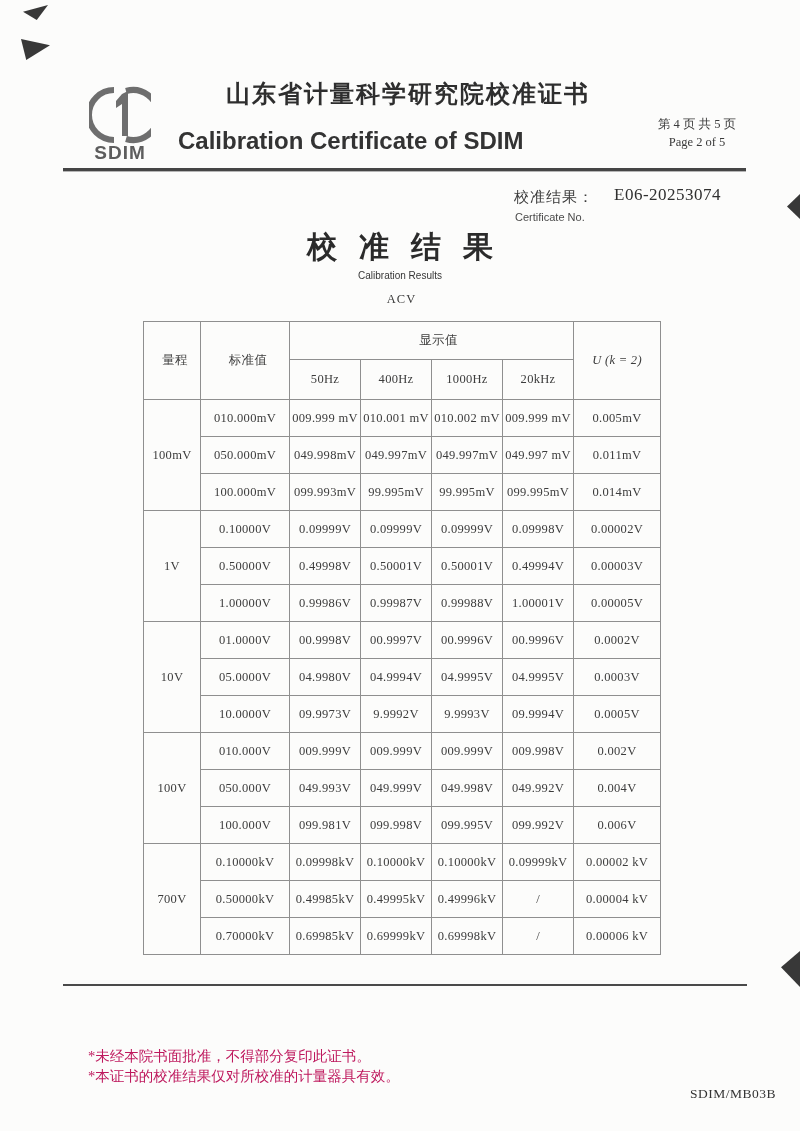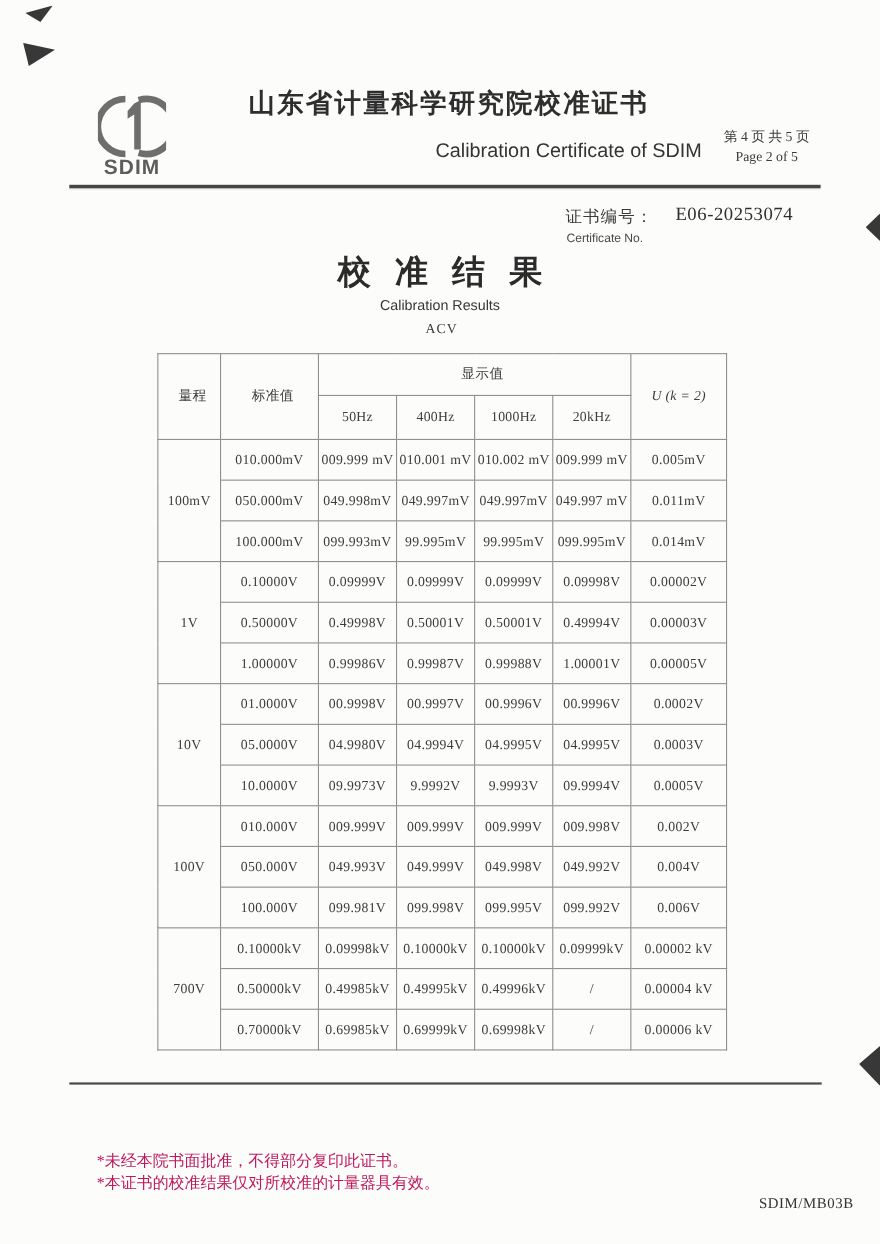--- a/index.html
+++ b/index.html
@@ -17,39 +17,39 @@
   .ink-r1 { top:194px; right:0;   width:13px; height:25px; clip-path:polygon(100% 0, 100% 100%, 0 50%); }
   .ink-r2 { top:951px; right:0;   width:19px; height:36px; clip-path:polygon(100% 0, 100% 100%, 0 45%); }
 
   
   .logo { position:absolute; top:86px; left:84px; width:72px; text-align:center; }
   .logo svg { display:block; margin:0 auto; }
   .logo-text { font-family:"Liberation Sans", sans-serif; font-weight:bold; font-size:19px;
                color:#5d5d5d; letter-spacing:1px; margin-top:-2px; }
   .title-zh { position:absolute; top:78px; left:178px; width:460px; text-align:center;
               font-size:24px; font-weight:600; color:#2e2e2e; letter-spacing:2px; }
-  .title-en { position:absolute; top:127px; left:178px; width:460px; text-align:right;
-              font-family:"Liberation Sans", sans-serif; font-weight:normal; font-size:18px; color:#333; }
+  .title-en { position:absolute; top:127px; left:178px; width:460px; text-align:left;
+              font-family:"Liberation Sans", sans-serif; font-weight:bold; font-size:24px; color:#333; }
   .pageinfo { position:absolute; top:115px; left:638px; width:118px; text-align:center;
               font-size:12.5px; color:#3a3a3a; line-height:18px; }
 
   .rule-top { position:absolute; top:168px; left:63px; width:683px; height:4px;
               border-top:3px solid #454545; border-bottom:1px solid #b5b5b5; }
 
   
   .cert-label-zh { position:absolute; top:188px; left:514px; font-size:15px; color:#3a3a3a; letter-spacing:1px; }
   .cert-value    { position:absolute; top:185px; left:614px; font-size:17px; color:#2f2f2f; letter-spacing:.5px; }
   .cert-label-en { position:absolute; top:211px; left:515px; font-family:Liberation Sans, sans-serif;
                    font-size:11px; color:#4a4a4a; }
 
   
   .sec-zh { position:absolute; top:227px; left:0; width:800px; text-align:center;
             font-size:30px; font-weight:bold; color:#2b2b2b; letter-spacing:22px; text-indent:22px; }
   .sec-en { position:absolute; top:270px; left:0; width:800px; text-align:center;
-            font-family:"Liberation Sans", sans-serif; font-size:13px; color:#363636; }
+            font-family:"Liberation Sans", sans-serif; font-size:10px; color:#363636; }
 
   
   .tbl-caption { position:absolute; top:292px; left:143px; width:517px; text-align:center;
                  font-size:12.5px; color:#3a3a3a; letter-spacing:1px; }
   table.results { position:absolute; top:321px; left:143px; width:517px;
                   border-collapse:collapse; table-layout:fixed; }
   table.results th, table.results td {
     border:1px solid #8f8f8f; text-align:center; vertical-align:middle;
     font-size:12.5px; font-weight:normal; color:#3c3c3c; letter-spacing:.3px;
   }
@@ -84,21 +84,21 @@
     <div class="logo-text">SDIM</div>
   </div>
   <div class="title-zh">山东省计量科学研究院校准证书</div>
   <div class="title-en">Calibration Certificate of SDIM</div>
   <div class="pageinfo">
     <div>第 4 页 共 5 页</div>
     <div>Page 2 of  5</div>
   </div>
   <div class="rule-top"></div>
 
-  <div class="cert-label-zh">证书编号：</div>
+  <div class="cert-label-zh">校准结果：</div>
   <div class="cert-value">E06-20253074</div>
   <div class="cert-label-en">Certificate No.</div>
 
   <div class="sec-zh">校准结果</div>
   <div class="sec-en">Calibration Results</div>
 
   <div class="tbl-caption">ACV</div>
   <table class="results">
     <colgroup>
       <col style="width:57px">

